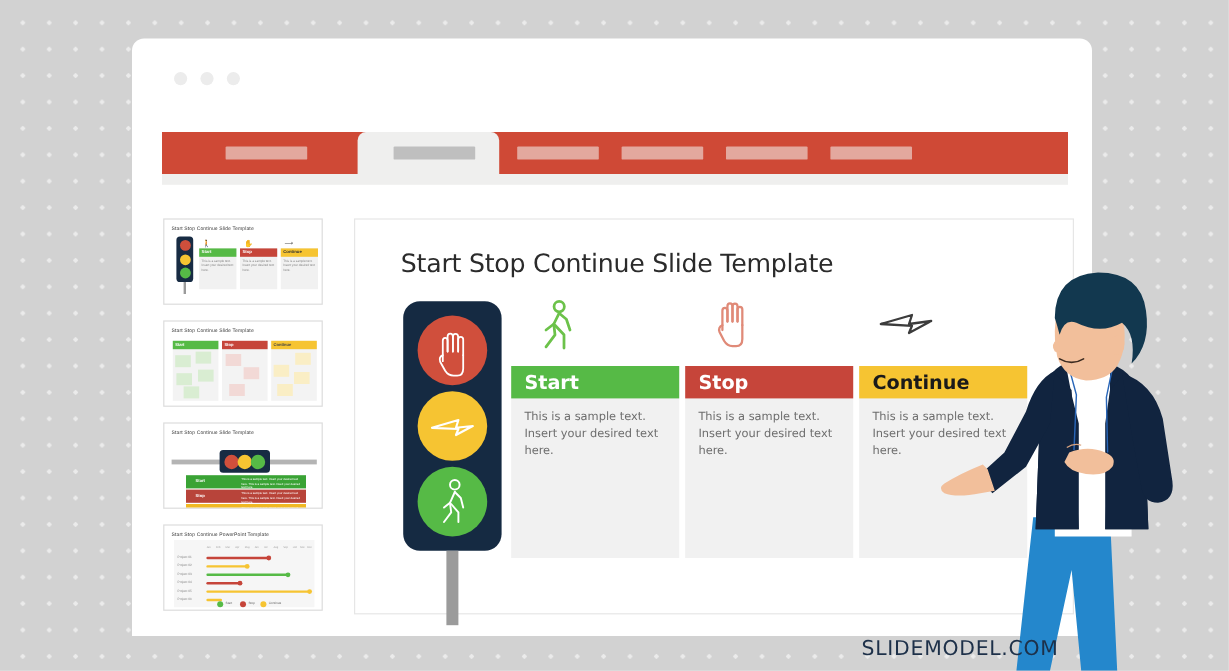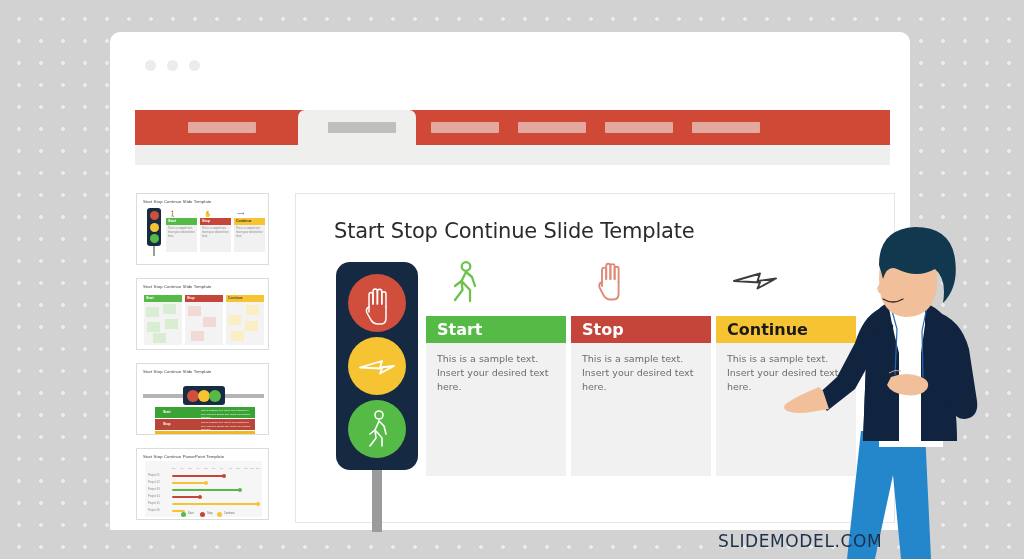--- a/index.html
+++ b/index.html
@@ -41,21 +41,21 @@
   #rtab4{left:383px;width:68px;}
   #rtab5{left:470px;width:68px;}
   #rtab6{left:557px;width:68px;}
   #ribbon-active-tab{
     position:absolute;left:163px;top:0;width:118px;height:43px;
     background:#efefee;border-radius:7px 7px 0 0;
   }
   #rtab2{position:absolute;left:30px;top:12px;width:68px;height:11px;background:#bfbfbf;border-radius:1px;}
 
   
-  #workspace{position:absolute;left:0;top:133px;width:800px;height:363px;background:#fff;}
+  #workspace{position:absolute;left:0;top:122px;width:800px;height:363px;background:#fff;}
 
   
   #thumb-rail{position:absolute;left:26px;top:28px;width:135px;height:330px;}
   .thumb{
     position:absolute;left:0;width:133px;height:72px;
     background:#fff;border:1px solid #dcdcdc;box-sizing:border-box;
     overflow:hidden;
   }
   #thumb1{top:0;} #thumb2{top:85px;} #thumb3{top:170px;} #thumb4{top:255px;}
   .thumb-title{

